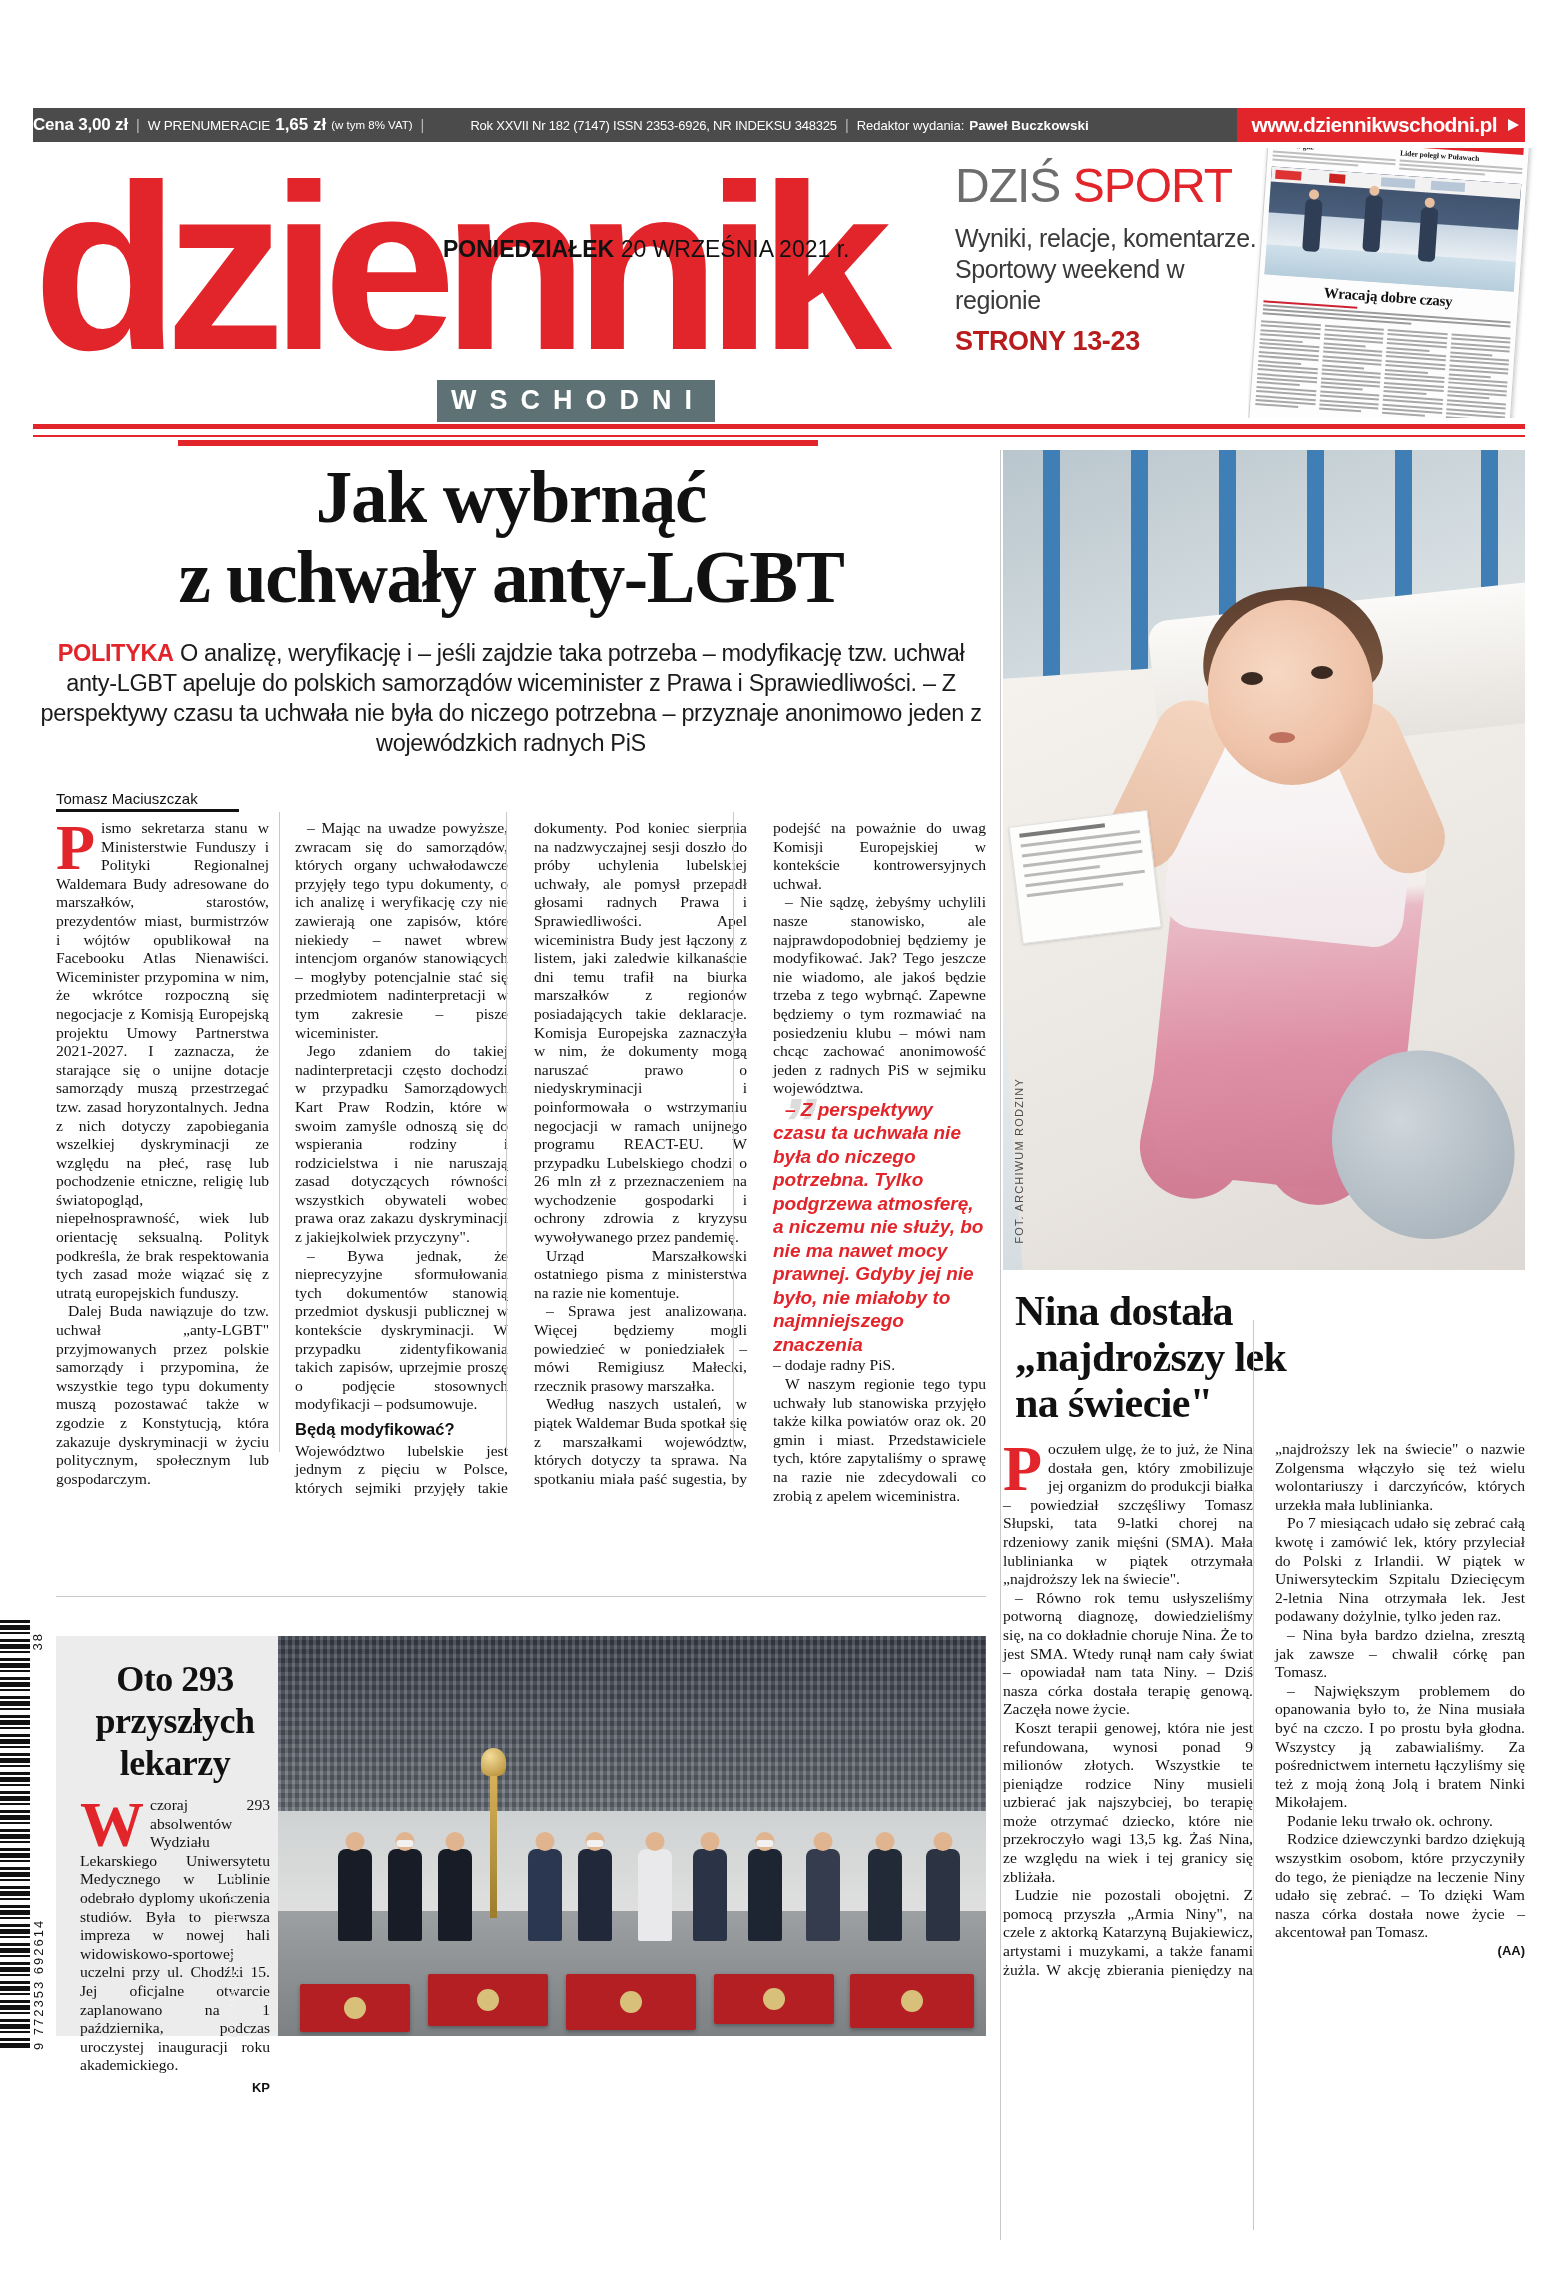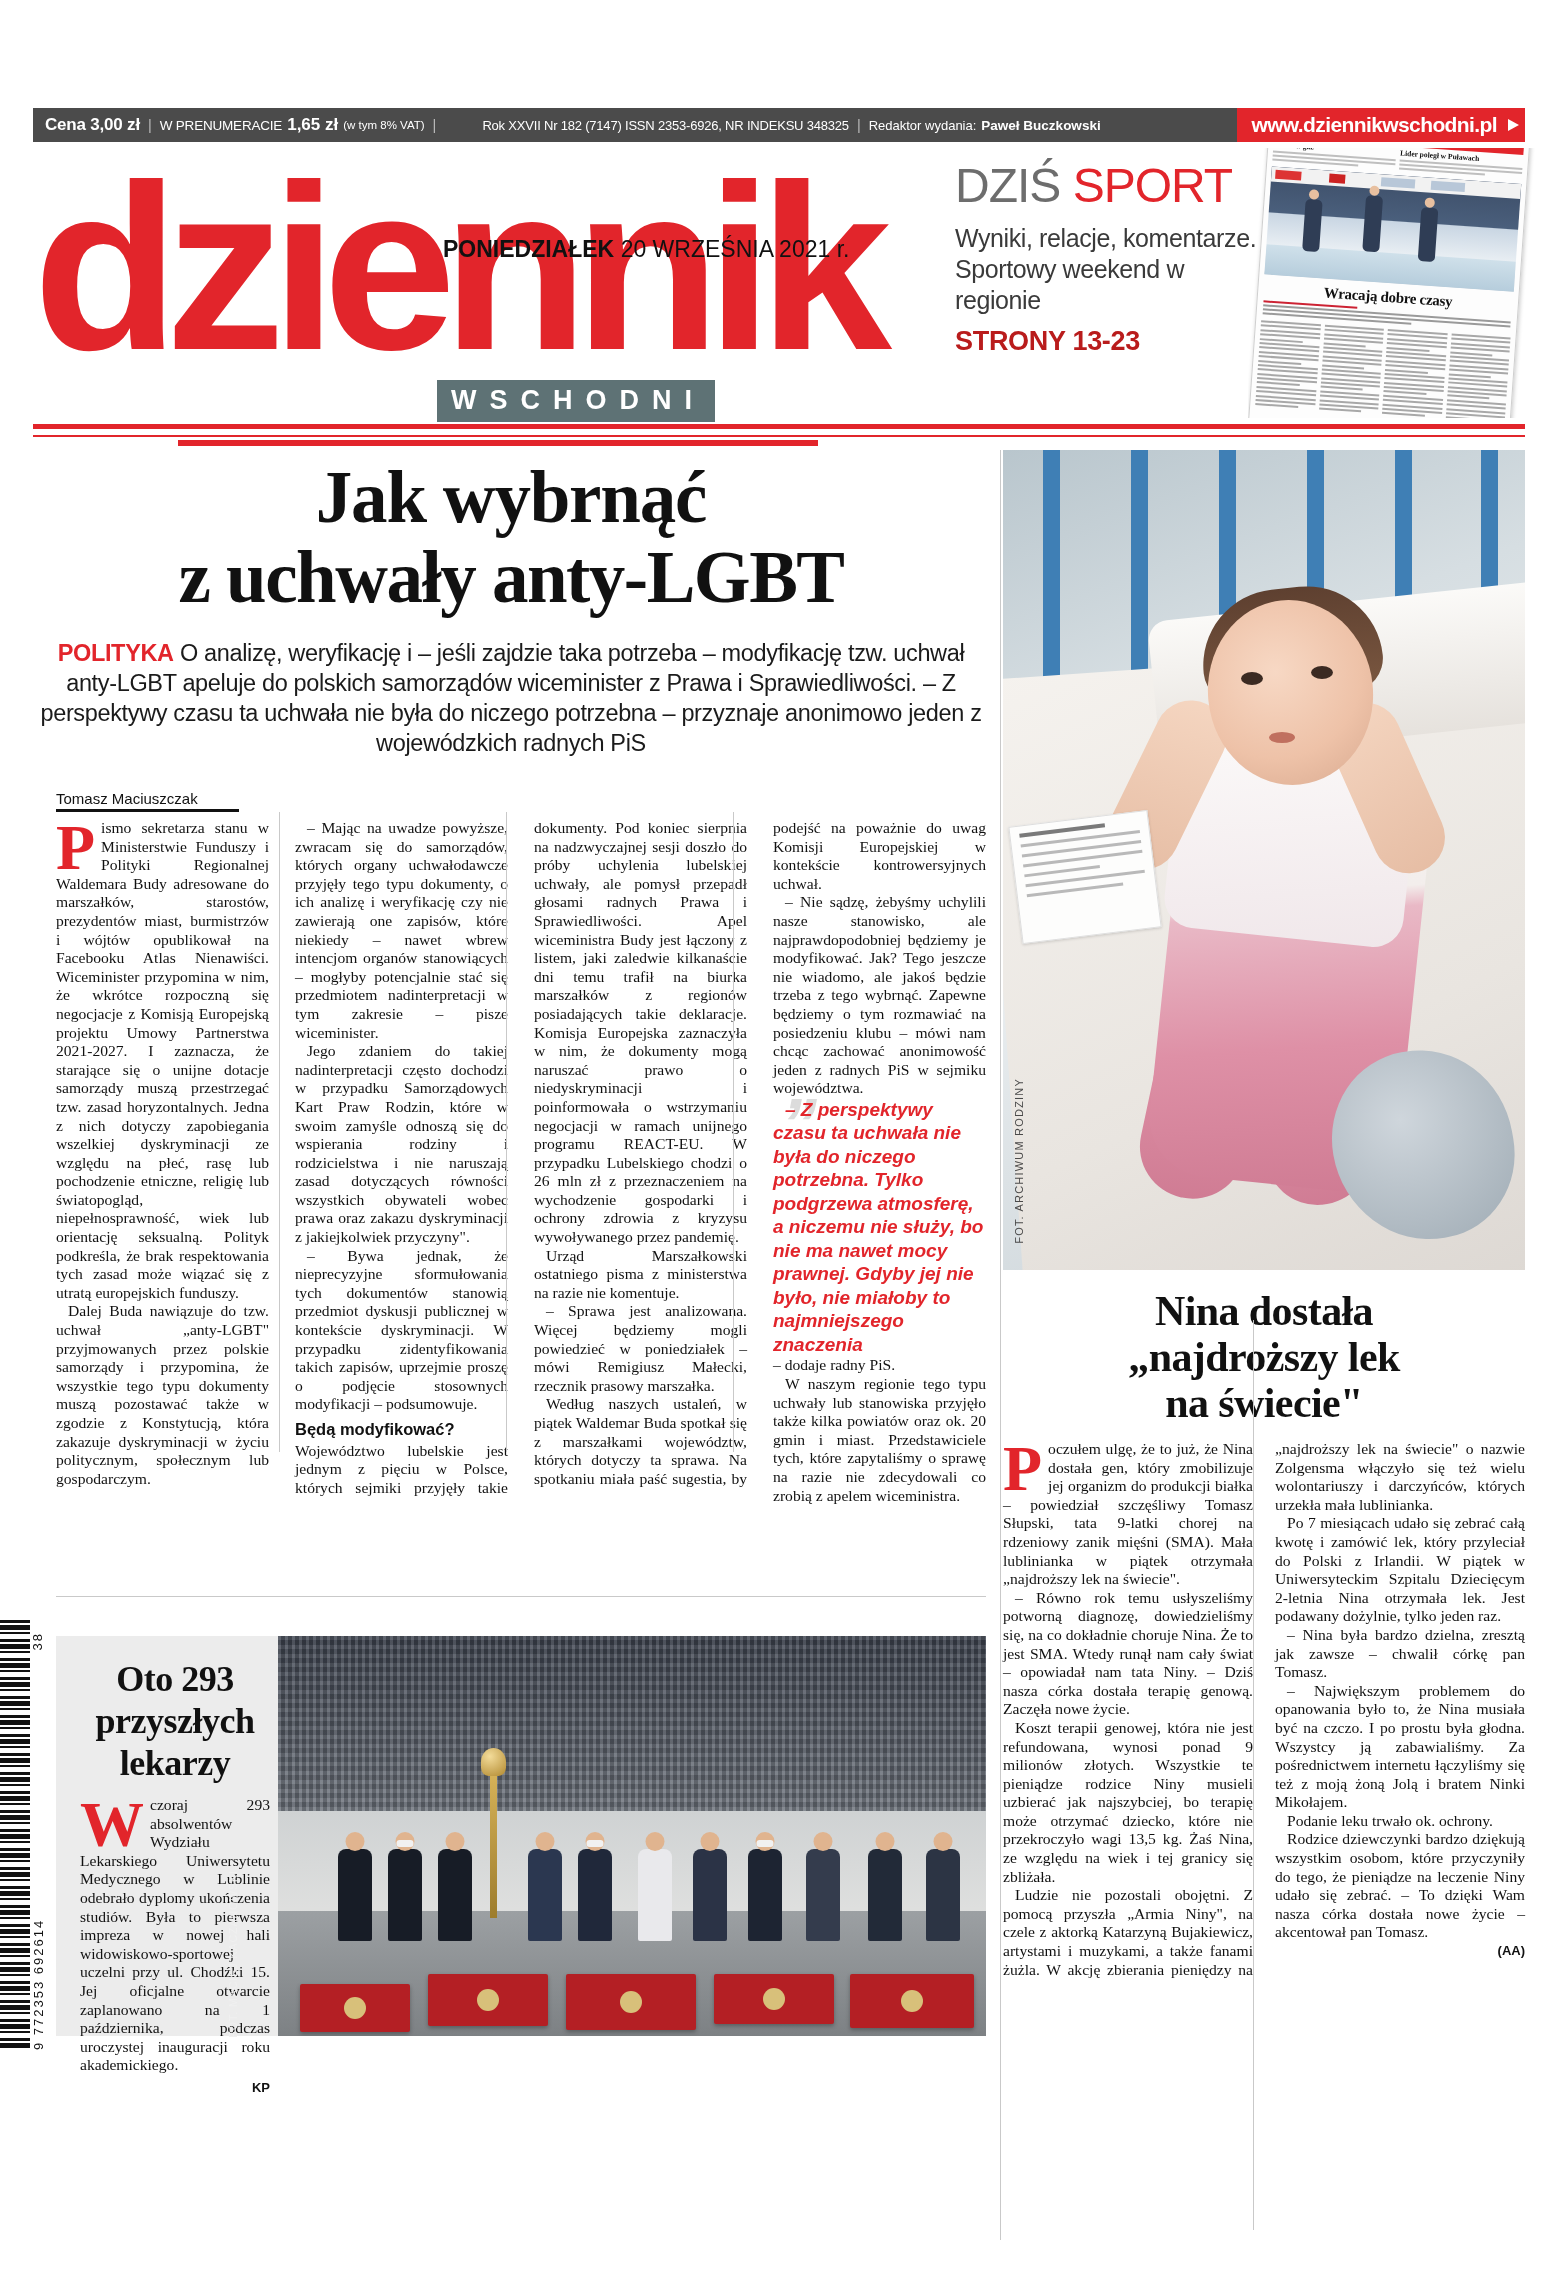--- a/index.html
+++ b/index.html
@@ -46,21 +46,21 @@
   
   .topbar{
     position:absolute; left:33px; top:108px; width:1492px; height:34px;
     background:#4b4b4b; color:#fff;
     display:flex; align-items:center;
     font-family:"Liberation Sans", sans-serif;
     font-size:14.5px;
     white-space:nowrap;
     overflow:hidden;
   }
-  .topbar .pad{ padding-left:12px; display:flex; align-items:center; gap:5px; }
+  .topbar .pad{ display:flex; align-items:center; gap:5px; }
   .tb-price{ font-weight:bold; font-size:17px; letter-spacing:-.2px;}
   .tb-sep{ color:#bbb; padding:0 3px; }
   .tb-sub{ font-size:13.5px; letter-spacing:-.2px;}
   .tb-subprice{ font-weight:bold; font-size:17px; }
   .tb-vat{ font-size:11.5px; }
   .tb-mid{ font-size:13px; letter-spacing:-.2px;margin-left:38px; }
   .tb-editor{ font-size:13px; }
   .tb-editor b{ font-size:13.5px; }
 
   .url-badge{
@@ -293,21 +293,20 @@
   .photo-credit{
     position:absolute; left:1013px; top:1078px;
     writing-mode:vertical-rl; transform:rotate(180deg);
     font-family:"Liberation Sans", sans-serif;
     font-size:11px; letter-spacing:1.2px; color:#4a4a4a;
   }
 
   
   .nina{ position:absolute; left:1003px; top:1288px; width:522px; }
   .nina-head{
-    text-align:center;
     font-family:"Liberation Serif", serif; font-weight:bold;
     font-size:42px; line-height:46px; letter-spacing:-.6px;
     padding:0 12px;
   }
   .nina-cols{
     margin-top:14px;
     column-count:2; column-gap:22px;
     font-family:"Liberation Serif", serif;
     font-size:15.6px; line-height:18.6px;
     text-align:justify; hyphens:auto;

